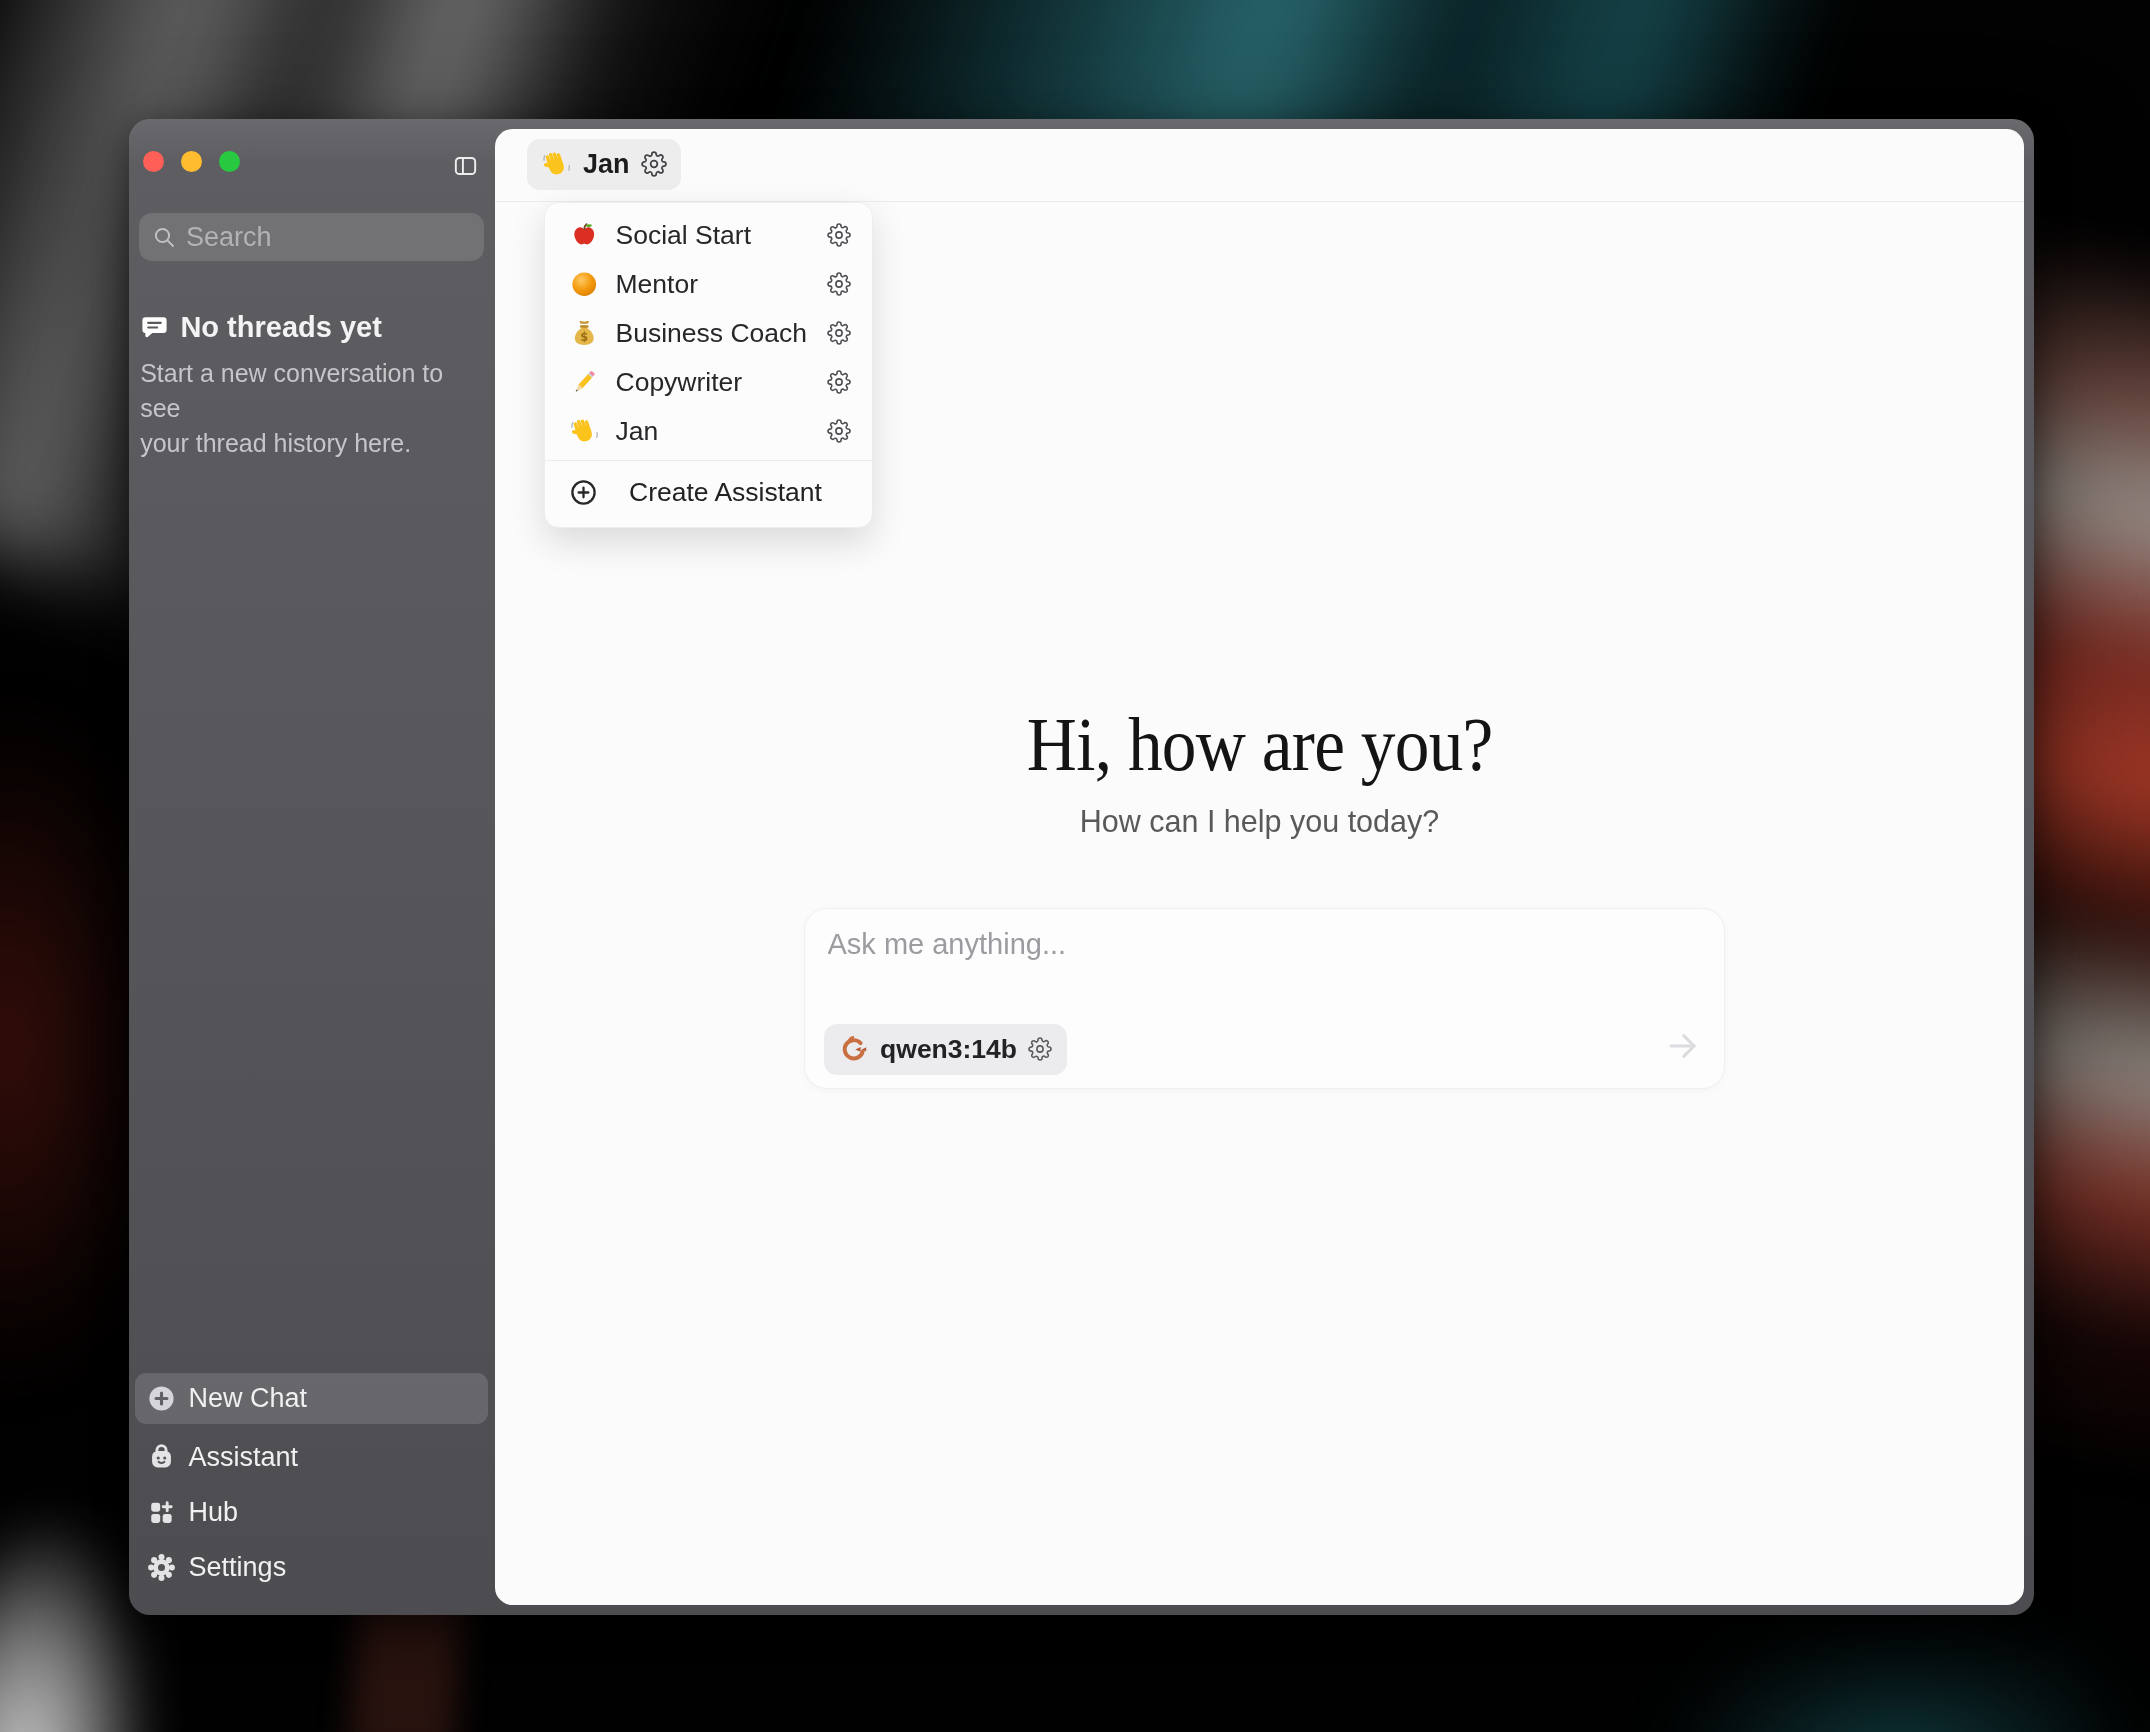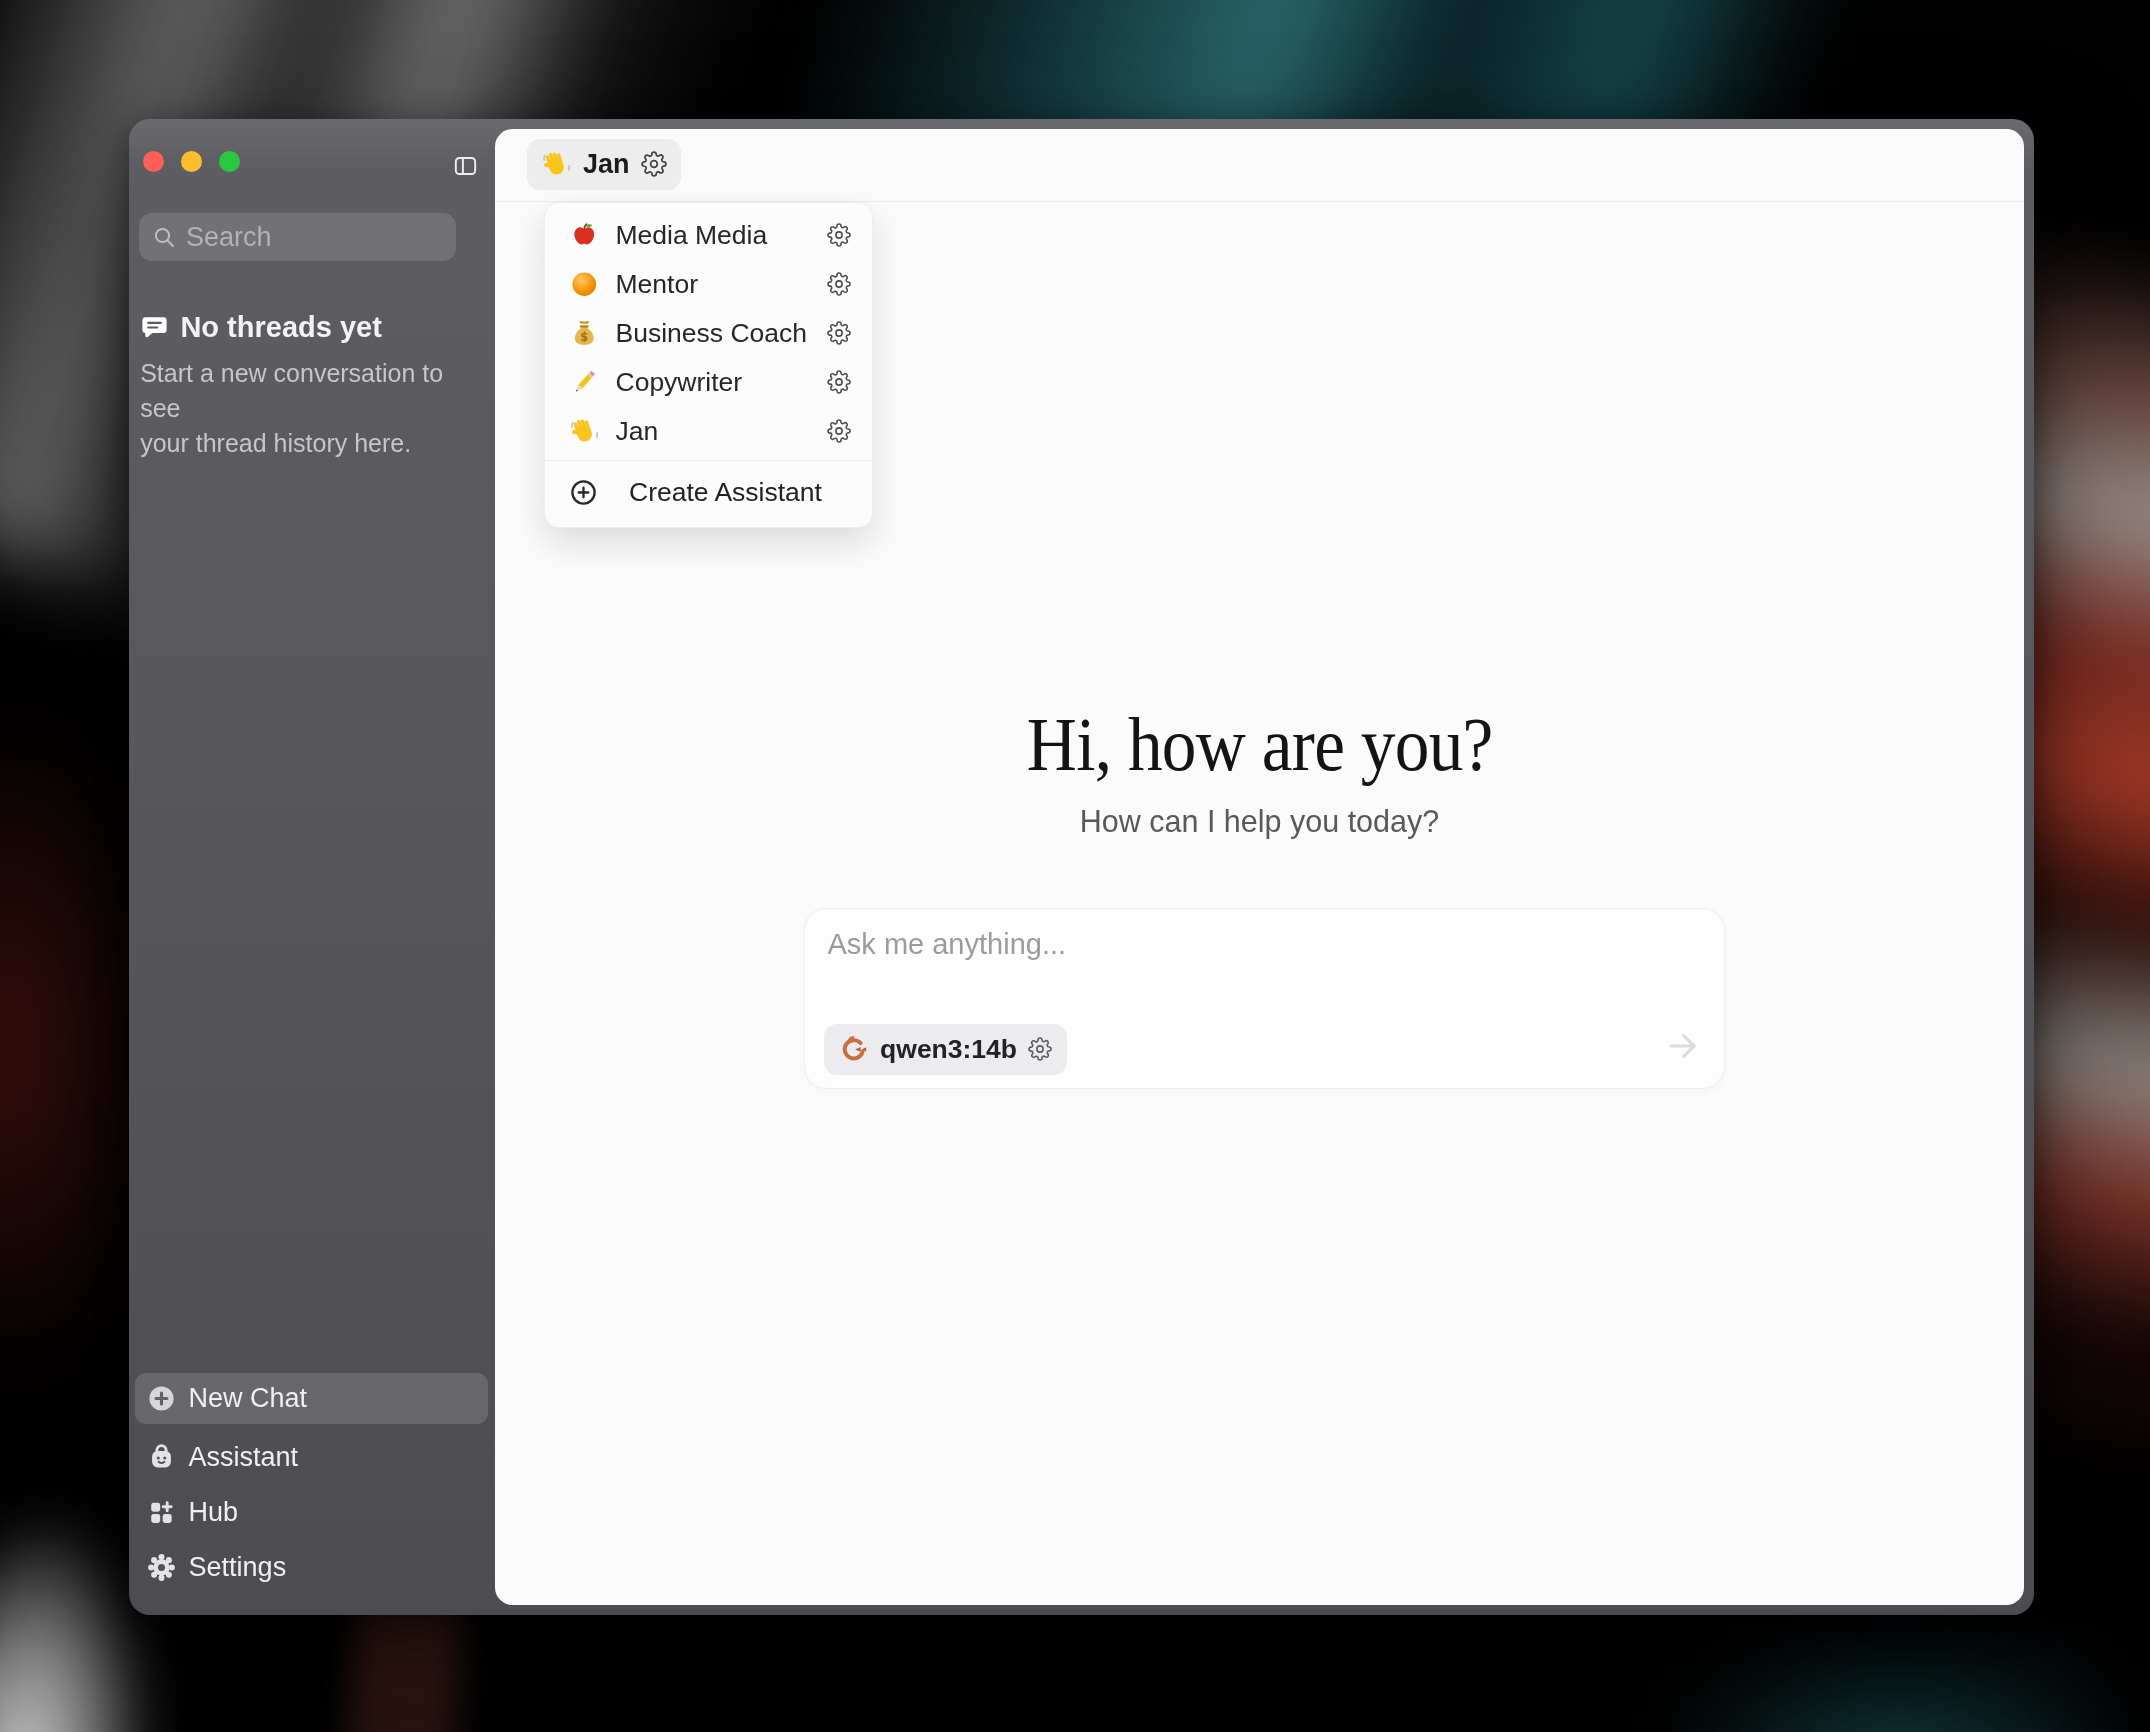--- a/index.html
+++ b/index.html
@@ -62,21 +62,21 @@
   }
 
   
   .sidebar { position:absolute; left:0; top:0; width:366px; height:100%; }
   .traffic { position:absolute; left:13.6px; top:32px; display:flex; gap:17px; }
   .dot { width:21px; height:21px; border-radius:50%; }
   .toggle-btn { position:absolute; left:322px; top:34px; width:29px; height:26px; color:#ededf0; cursor:pointer; }
   .toggle-btn svg { width:100%; height:100%; }
 
   .search-box {
-    position:absolute; left:10.4px; top:94px; width:317px; height:48px;
+    position:absolute; left:10.4px; top:94px; width:345px; height:48px;
     border-radius:13px; background:rgba(255,255,255,.13);
     display:flex; align-items:center; padding-left:13px; gap:9.6px;
   }
   .search-box svg { width:24px; height:24px; color:#bfbfc4; flex:none; }
   .search-box input {
     background:transparent; border:none; outline:none; width:273px;
     font-family:"Liberation Sans", sans-serif; font-size:27px; color:#e8e8eb;
   }
   .search-box input::placeholder { color:#b2b2b7; }
 
@@ -376,21 +376,21 @@
       <span class="gear"><svg viewBox="0 0 32 32" width="26" height="26">
             <use href="#i-gear"></use>
           </svg></span>
     </div>
 
     <div class="menu">
       <div class="mi">
         <span class="emoji"><svg viewBox="0 0 38 38" width="30.5" height="30.5">
               <use href="#i-apple"></use>
             </svg></span>
-        <span class="mi-label">Media Media</span>
+        <span class="mi-label">Social Start</span>
         <span class="gear"><svg viewBox="0 0 30 30" width="24" height="24">
               <use href="#i-gear"></use>
             </svg></span>
       </div>
       <div class="mi">
         <span class="emoji"><svg viewBox="0 0 38 38" width="30.5" height="30.5">
               <use href="#i-orange"></use>
             </svg></span>
         <span class="mi-label">Mentor</span>
         <span class="gear"><svg viewBox="0 0 30 30" width="24" height="24">

